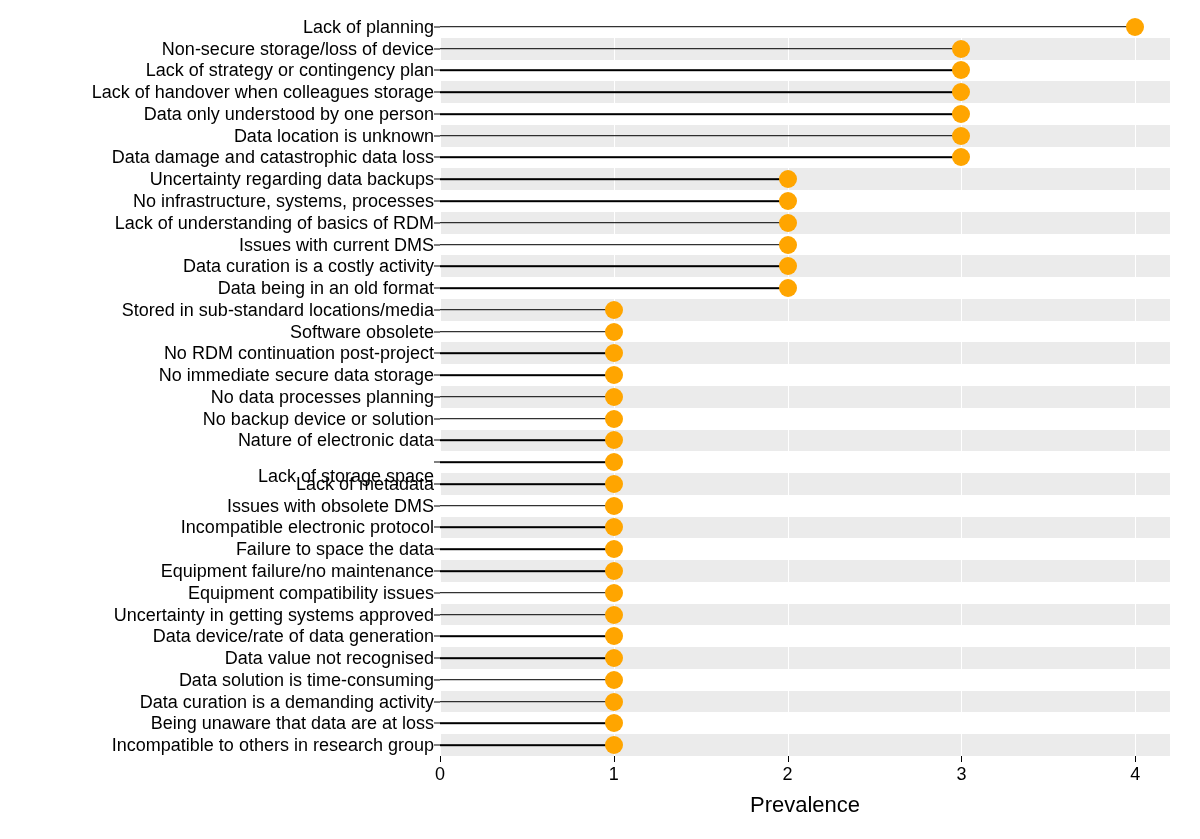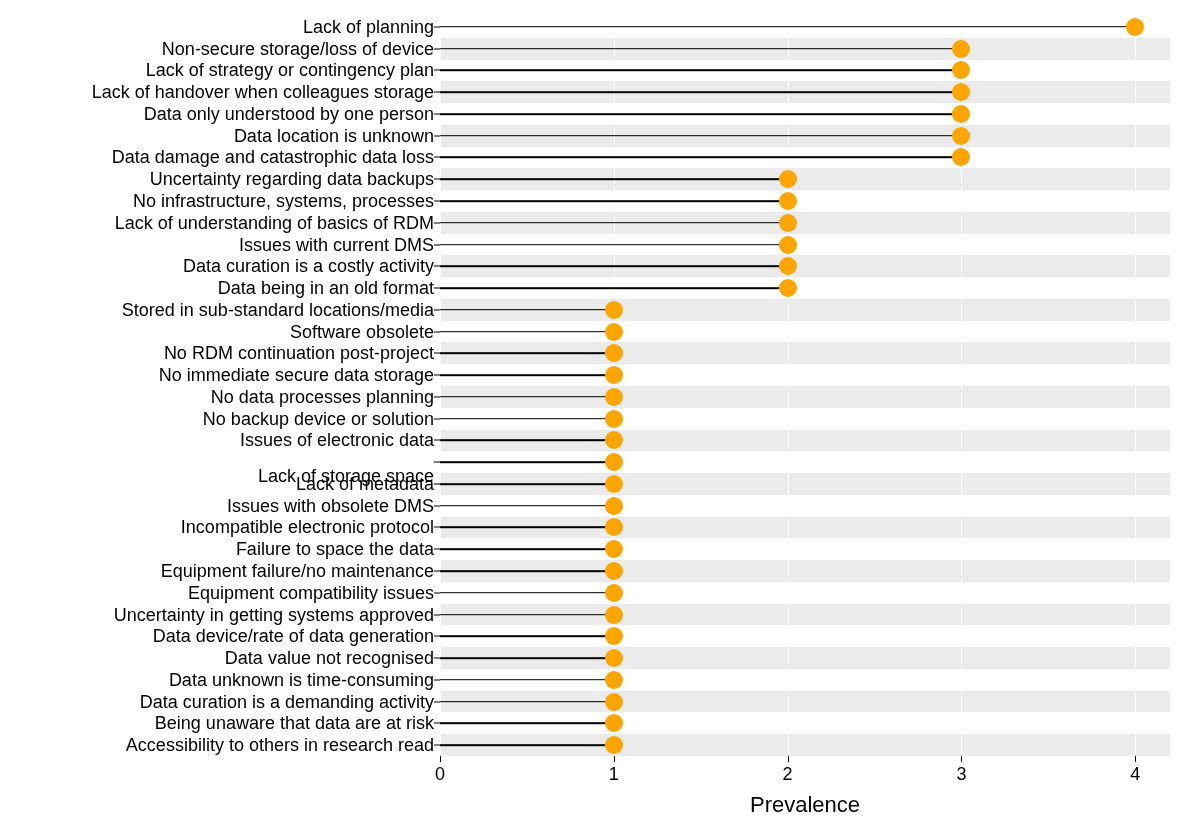--- a/index.html
+++ b/index.html
@@ -260,35 +260,35 @@
       <div class="y-label" style="top: 222.765px;">Lack of understanding of basics of RDM</div>
       <div class="y-label" style="top: 244.529px;">Issues with current DMS</div>
       <div class="y-label" style="top: 266.294px;">Data curation is a costly activity</div>
       <div class="y-label" style="top: 288.059px;">Data being in an old format</div>
       <div class="y-label" style="top: 309.824px;">Stored in sub-standard locations/media</div>
       <div class="y-label" style="top: 331.588px;">Software obsolete</div>
       <div class="y-label" style="top: 353.353px;">No RDM continuation post-project</div>
       <div class="y-label" style="top: 375.118px;">No immediate secure data storage</div>
       <div class="y-label" style="top: 396.882px;">No data processes planning</div>
       <div class="y-label" style="top: 418.647px;">No backup device or solution</div>
-      <div class="y-label" style="top: 440.412px;">Issues of electronic data</div>
+      <div class="y-label" style="top: 440.412px;">Nature of electronic data</div>
       <div class="y-label" style="top: 476px;">Lack of storage space</div>
       <div class="y-label" style="top: 483.941px;">Lack of metadata</div>
       <div class="y-label" style="top: 505.706px;">Issues with obsolete DMS</div>
       <div class="y-label" style="top: 527.471px;">Incompatible electronic protocol</div>
       <div class="y-label" style="top: 549.235px;">Failure to space the data</div>
       <div class="y-label" style="top: 571px;">Equipment failure/no maintenance</div>
       <div class="y-label" style="top: 592.765px;">Equipment compatibility issues</div>
       <div class="y-label" style="top: 614.529px;">Uncertainty in getting systems approved</div>
       <div class="y-label" style="top: 636.294px;">Data device/rate of data generation</div>
       <div class="y-label" style="top: 658.059px;">Data value not recognised</div>
-      <div class="y-label" style="top: 679.824px;">Data unknown is time-consuming</div>
+      <div class="y-label" style="top: 679.824px;">Data solution is time-consuming</div>
       <div class="y-label" style="top: 701.588px;">Data curation is a demanding activity</div>
-      <div class="y-label" style="top: 723.353px;">Being unaware that data are at risk</div>
-      <div class="y-label" style="top: 745.118px;">Accessibility to others in research read</div>
+      <div class="y-label" style="top: 723.353px;">Being unaware that data are at loss</div>
+      <div class="y-label" style="top: 745.118px;">Incompatible to others in research group</div>
     </div>
   <div id="x-labels">
       <div class="x-label" style="left: 440px; top: 764px;">0</div>
       <div class="x-label" style="left: 613.81px; top: 764px;">1</div>
       <div class="x-label" style="left: 787.619px; top: 764px;">2</div>
       <div class="x-label" style="left: 961.429px; top: 764px;">3</div>
       <div class="x-label" style="left: 1135.24px; top: 764px;">4</div>
     </div>
   <div class="xlabel-main" style="left: 805px; top: 792px;">Prevalence</div>
 </div>

